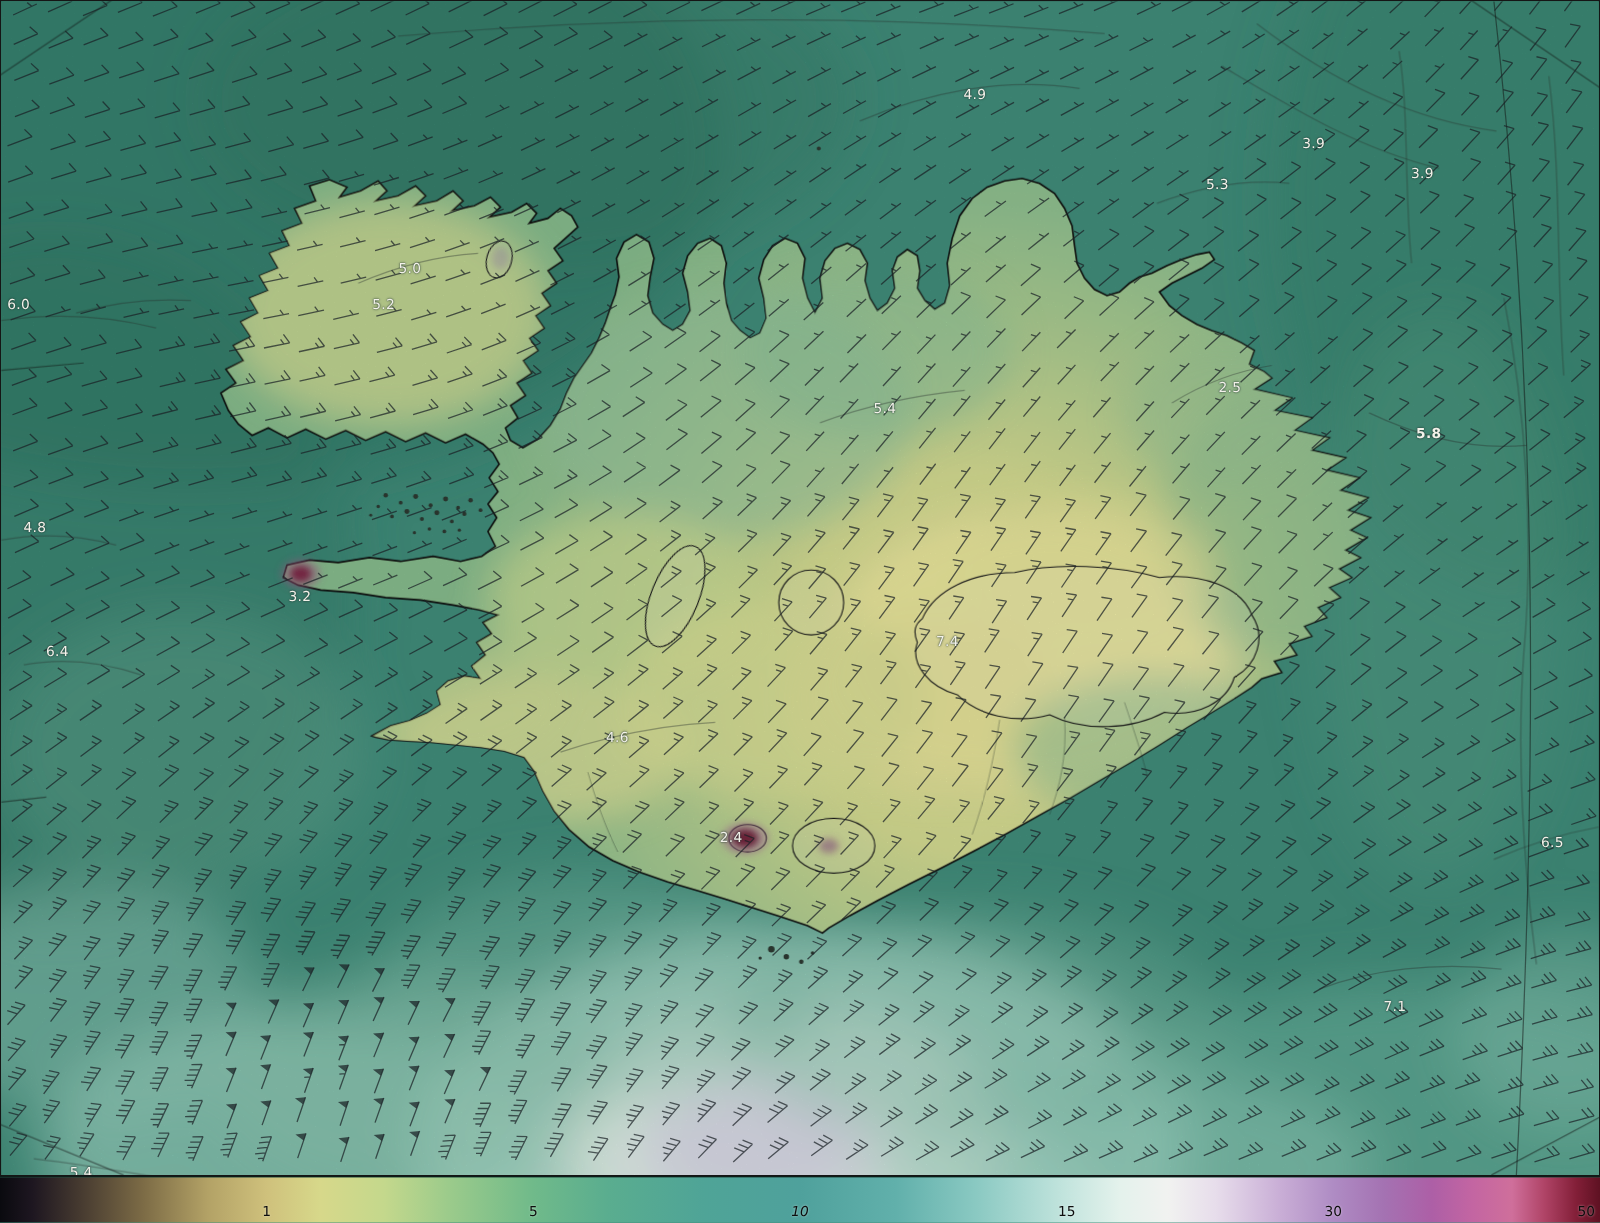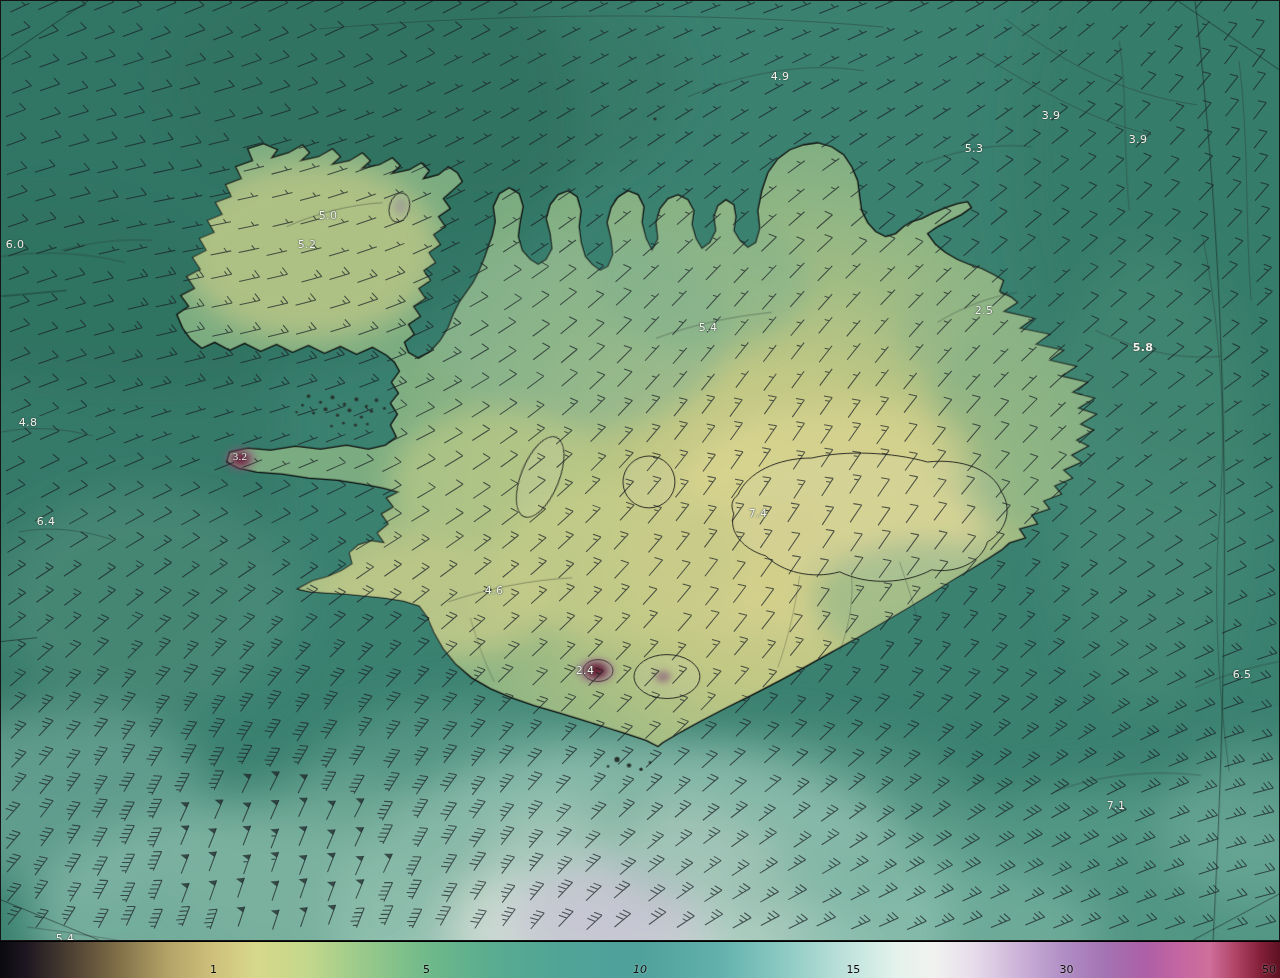--- a/index.html
+++ b/index.html
@@ -199,21 +199,21 @@
       <span class="cl" style="left: 1050px; top: 114px;">3.9</span>
       <span class="cl" style="left: 1137px; top: 138px;">3.9</span>
       <span class="cl" style="left: 973px; top: 147px;">5.3</span>
       <span class="cl" style="left: 327px; top: 214px;">5.0</span>
       <span class="cl" style="left: 306px; top: 243px;">5.2</span>
       <span class="cl" style="left: 14px; top: 243px;">6.0</span>
       <span class="cl" style="left: 983px; top: 309px;">2.5</span>
       <span class="cl" style="left: 707px; top: 326px;">5.4</span>
       <span class="cl" style="left: 1142px; top: 346px; font-weight: bold;">5.8</span>
       <span class="cl" style="left: 27px; top: 421px;">4.8</span>
-      <span class="cl" style="left: 239px; top: 455px; font-family: Liberation Serif, serif;">3.2</span>
+      <span class="cl" style="left: 239px; top: 476px;">3.2</span>
       <span class="cl" style="left: 45px; top: 520px;">6.4</span>
       <span class="cl" style="left: 757px; top: 512px;">7.4</span>
       <span class="cl" style="left: 493px; top: 589px;">4.6</span>
       <span class="cl" style="left: 584px; top: 669px;">2.4</span>
       <span class="cl" style="left: 1241px; top: 673px;">6.5</span>
       <span class="cl" style="left: 1115px; top: 804px;">7.1</span>
       <span class="cl" style="left: 64px; top: 937px;">5.4</span>
     </div>
 
 </div>

